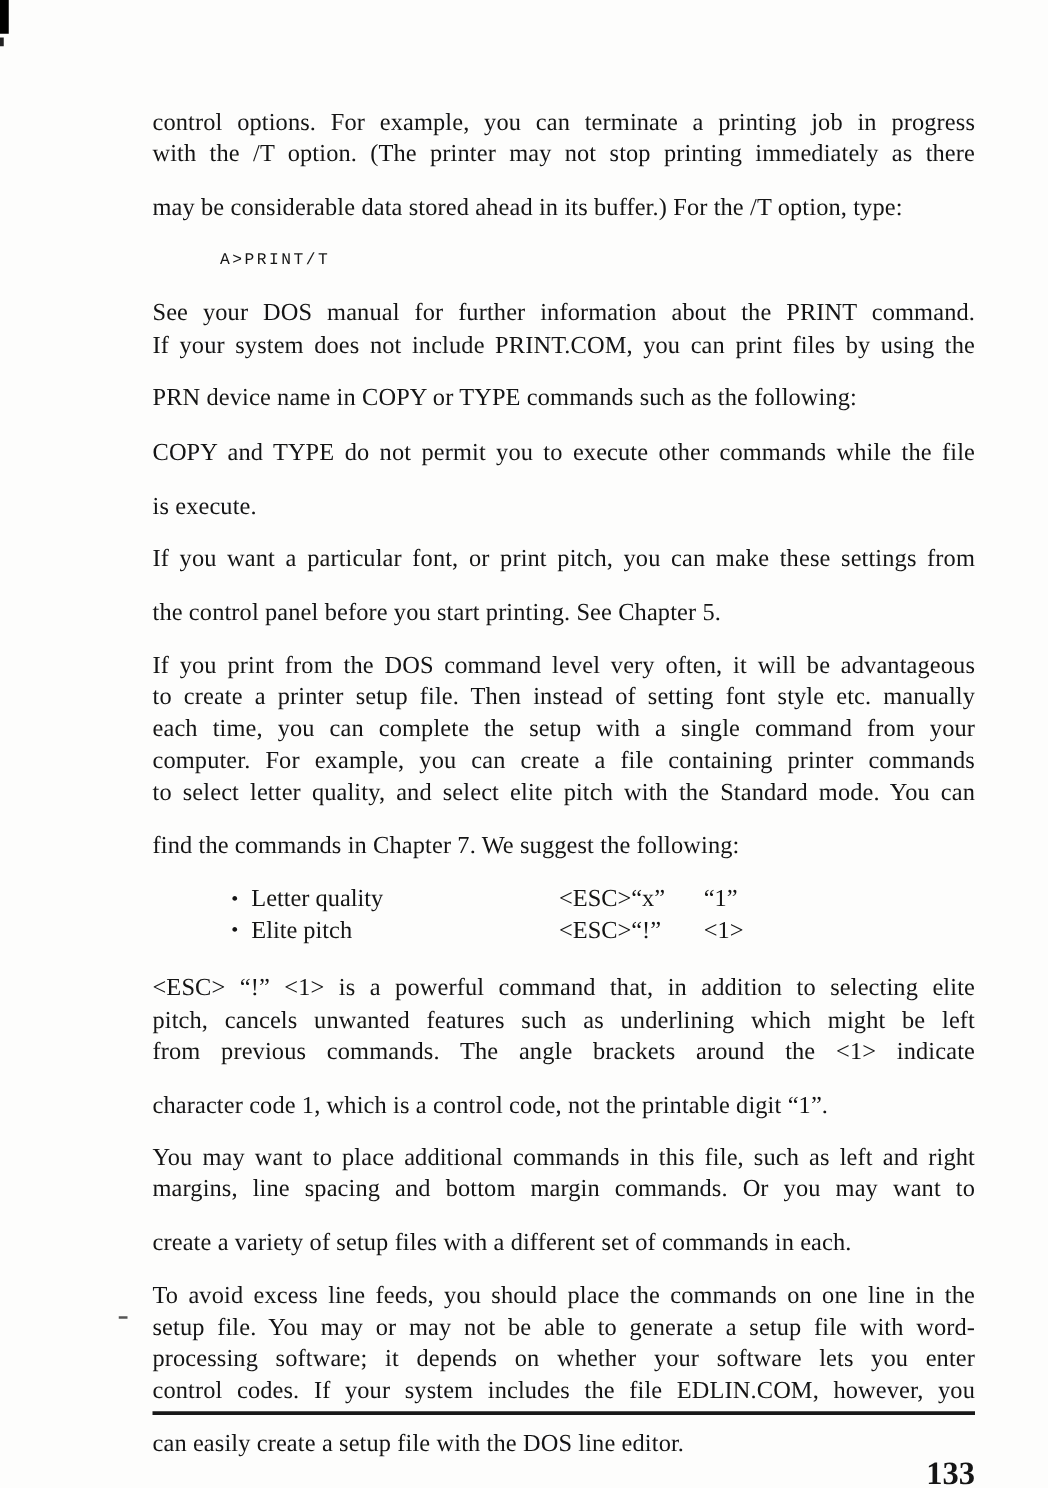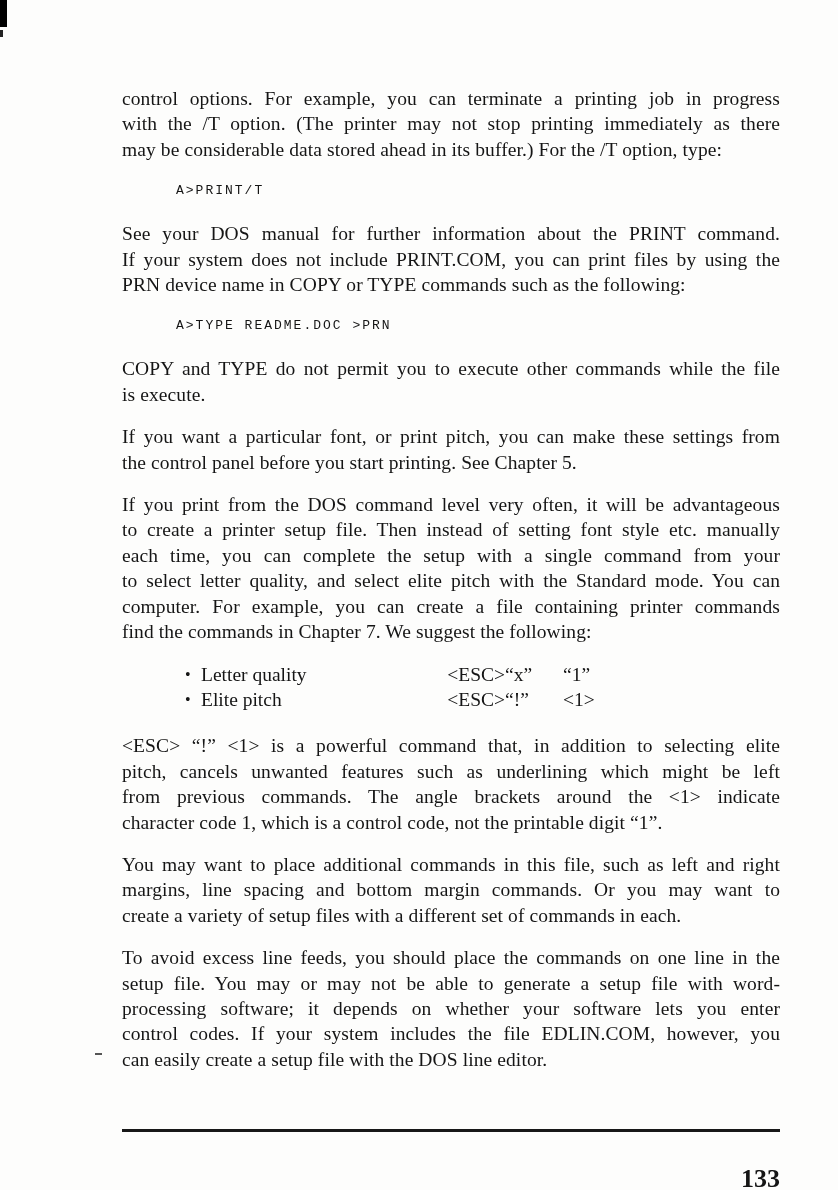--- a/index.html
+++ b/index.html
@@ -19,21 +19,21 @@
     width: 658px;
   }
   .para { margin: 0 0 17px 0; }
   .para .line {
     font-size: 19.5px;
     line-height: 25.4px;
     text-align: justify;
     text-align-last: justify;
     letter-spacing: 0.1px;
   }
-  .para .line:last-child { text-align-last: left; }
+  .para .line:last-child { text-align-last: left; margin-top: 17px; }
   .code {
     font-family: "Liberation Mono", monospace;
     font-size: 13px;
     line-height: 23px;
     letter-spacing: 2px;
     margin: 15px 0 19px 54px;
     font-weight: 500;
   }
   .code .line { text-align: left; }
   .cmd-table { margin: 14px 0 21px 0; }
@@ -101,39 +101,38 @@
       <div class="line">A&gt;PRINT/T</div>
     </div>
 
   <div class="para">
       <div class="line">See your DOS manual for further information about the PRINT command.</div>
       <div class="line">If your system does not include PRINT.COM, you can print files by using the</div>
       <div class="line">PRN device name in COPY or TYPE commands such as the following:</div>
     </div>
 
   <div class="code">
-      <div class="line">A&gt;TYPE README.DOC &gt;PRN</div>
     </div>
 
   <div class="para">
       <div class="line">COPY and TYPE do not permit you to execute other commands while the file</div>
       <div class="line">is execute.</div>
     </div>
 
   <div class="para">
       <div class="line">If you want a particular font, or print pitch, you can make these settings from</div>
       <div class="line">the control panel before you start printing. See Chapter 5.</div>
     </div>
 
   <div class="para">
       <div class="line">If you print from the DOS command level very often, it will be advantageous</div>
       <div class="line">to create a printer setup file. Then instead of setting font style etc. manually</div>
       <div class="line">each time, you can complete the setup with a single command from your</div>
+      <div class="line">computer. For example, you can create a file containing printer commands</div>
       <div class="line">to select letter quality, and select elite pitch with the Standard mode. You can</div>
-      <div class="line">computer. For example, you can create a file containing printer commands</div>
       <div class="line">find the commands in Chapter 7. We suggest the following:</div>
     </div>
 
   <div class="cmd-table">
     <div class="cmd-row">
       <span class="cmd-bullet">•</span>
       <span class="cmd-label">Letter quality</span>
       <span class="cmd-c1">&lt;ESC&gt;</span>
       <span class="cmd-c2">“x”</span>
       <span class="cmd-c3">“1”</span>

